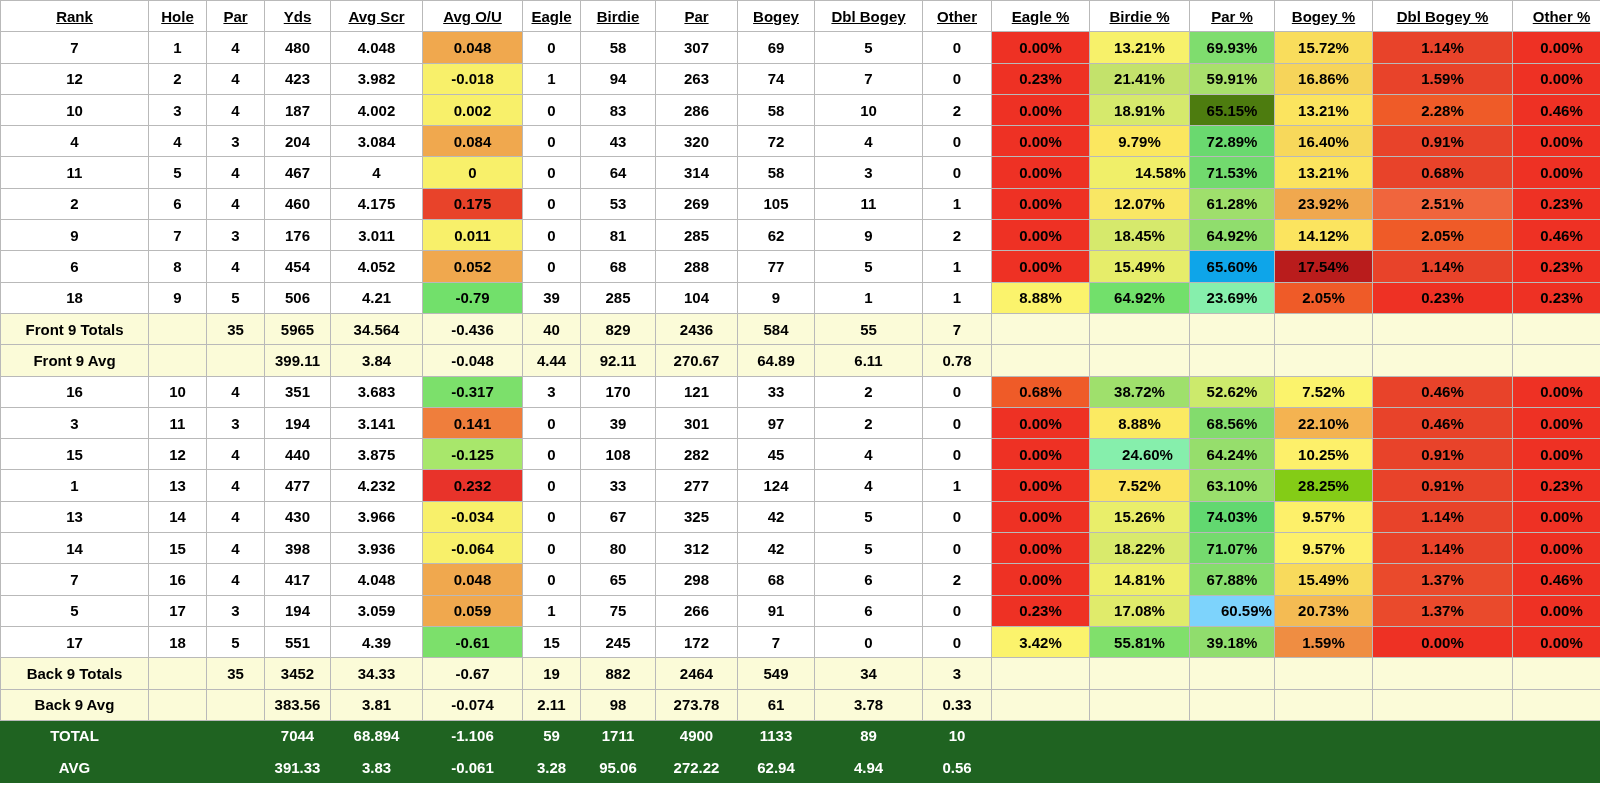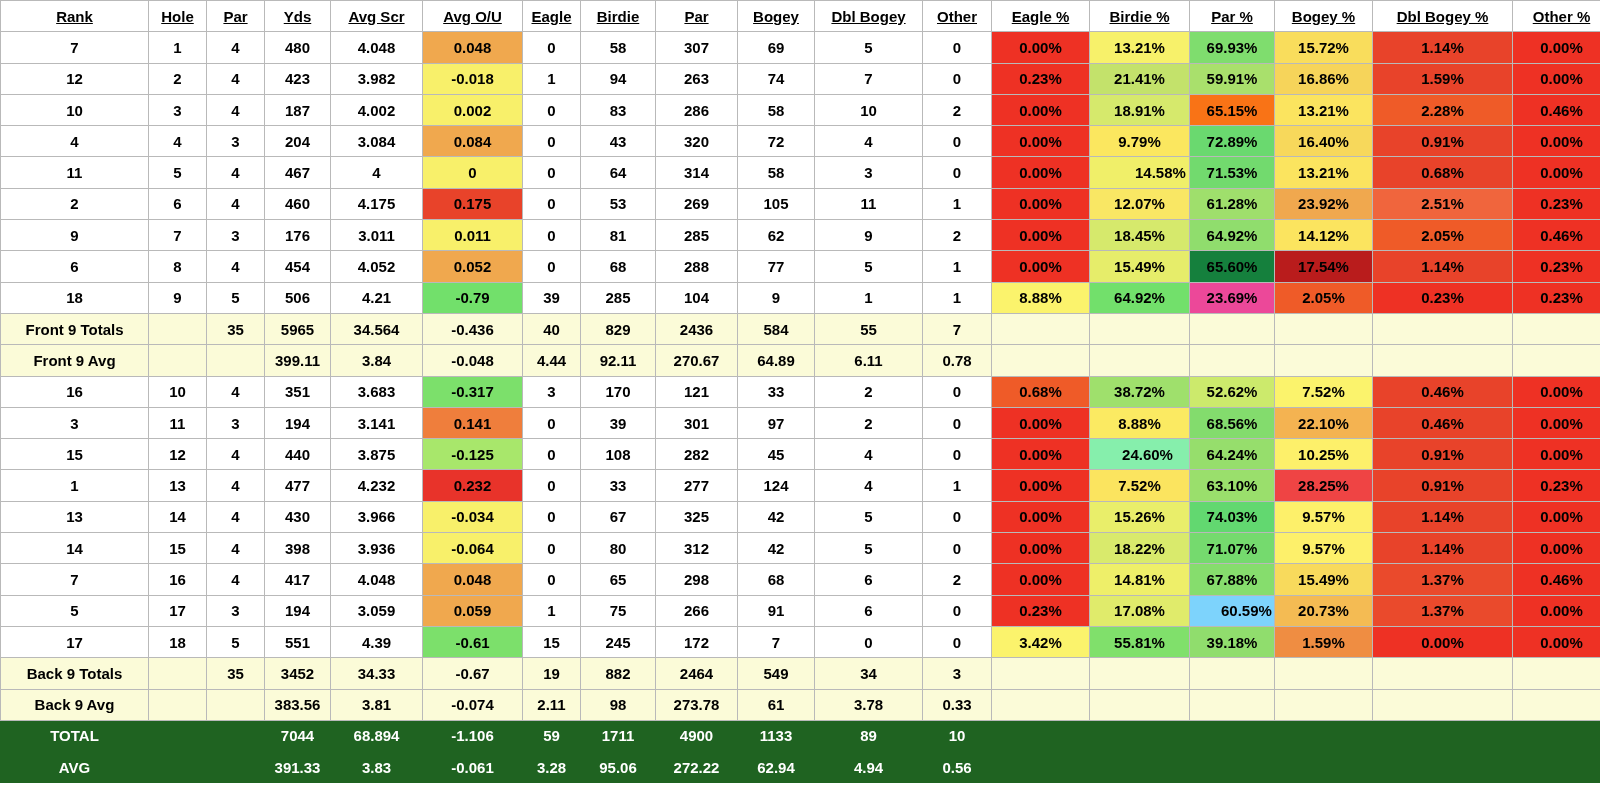--- a/index.html
+++ b/index.html
@@ -164,21 +164,21 @@
           <td>4.002</td>
           <td style="background: rgb(248, 240, 106);">0.002</td>
           <td>0</td>
           <td>83</td>
           <td>286</td>
           <td>58</td>
           <td>10</td>
           <td>2</td>
           <td class="pct" style="background: rgb(238, 49, 36);">0.00%</td>
           <td class="pct" style="background: rgb(214, 233, 108);">18.91%</td>
-          <td class="pct" style="background: #f97316; margin-top: 24px;">65.15%</td>
+          <td class="pct" style="background: #4d7c0f; margin-top: 24px;">65.15%</td>
           <td class="pct" style="background: rgb(251, 228, 95);">13.21%</td>
           <td class="pct" style="background: rgb(239, 91, 40);">2.28%</td>
           <td class="pct" style="background: rgb(238, 49, 36);">0.46%</td>
         </tr>
         <tr class="hole">
           <td>4</td>
           <td>4</td>
           <td>3</td>
           <td>204</td>
           <td>3.084</td>
@@ -264,41 +264,41 @@
           <td>4.052</td>
           <td style="background: rgb(240, 168, 78);">0.052</td>
           <td>0</td>
           <td>68</td>
           <td>288</td>
           <td>77</td>
           <td>5</td>
           <td>1</td>
           <td class="pct" style="background: rgb(238, 49, 36);">0.00%</td>
           <td class="pct" style="background: rgb(230, 237, 106);">15.49%</td>
-          <td class="pct" style="background: #15803d;">65.60%</td>
+          <td class="pct" style="background: #0ea5e9;">65.60%</td>
           <td class="pct" style="background: #b91c1c;">17.54%</td>
           <td class="pct" style="background: rgb(232, 67, 42);">1.14%</td>
           <td class="pct" style="background: rgb(238, 49, 36);">0.23%</td>
         </tr>
         <tr class="hole">
           <td>18</td>
           <td>9</td>
           <td>5</td>
           <td>506</td>
           <td>4.21</td>
           <td style="background: rgb(114, 224, 107);">-0.79</td>
           <td>39</td>
           <td>285</td>
           <td>104</td>
           <td>9</td>
           <td>1</td>
           <td>1</td>
           <td class="pct" style="background: rgb(251, 243, 108);">8.88%</td>
           <td class="pct" style="background: rgb(114, 224, 107);">64.92%</td>
-          <td class="pct" style="background: #ec4899;">23.69%</td>
+          <td class="pct" style="background: #86efac;">23.69%</td>
           <td class="pct" style="background: rgb(239, 91, 40);">2.05%</td>
           <td class="pct" style="background: rgb(238, 49, 36);">0.23%</td>
           <td class="pct" style="background: rgb(238, 49, 36);">0.23%</td>
         </tr>
         <tr class="summary">
           <td class="left">Front 9 Totals</td>
           <td></td>
           <td>35</td>
           <td>5965</td>
           <td>34.564</td>
@@ -405,21 +405,21 @@
           <td style="background: rgb(232, 51, 42);">0.232</td>
           <td>0</td>
           <td>33</td>
           <td>277</td>
           <td>124</td>
           <td>4</td>
           <td>1</td>
           <td class="pct" style="background: rgb(238, 49, 36);">0.00%</td>
           <td class="pct" style="background: rgb(251, 228, 95);">7.52%</td>
           <td class="pct" style="background: rgb(154, 223, 108);">63.10%</td>
-          <td class="pct" style="background: #ef4444; margin-top: 28px;">28.25%</td>
+          <td class="pct" style="background: #84cc16; margin-top: 28px;">28.25%</td>
           <td class="pct" style="background: rgb(232, 67, 42);">0.91%</td>
           <td class="pct" style="background: rgb(238, 49, 36);">0.23%</td>
         </tr>
         <tr class="hole">
           <td>13</td>
           <td>14</td>
           <td>4</td>
           <td>430</td>
           <td>3.966</td>
           <td style="background: rgb(248, 240, 106);">-0.034</td>

